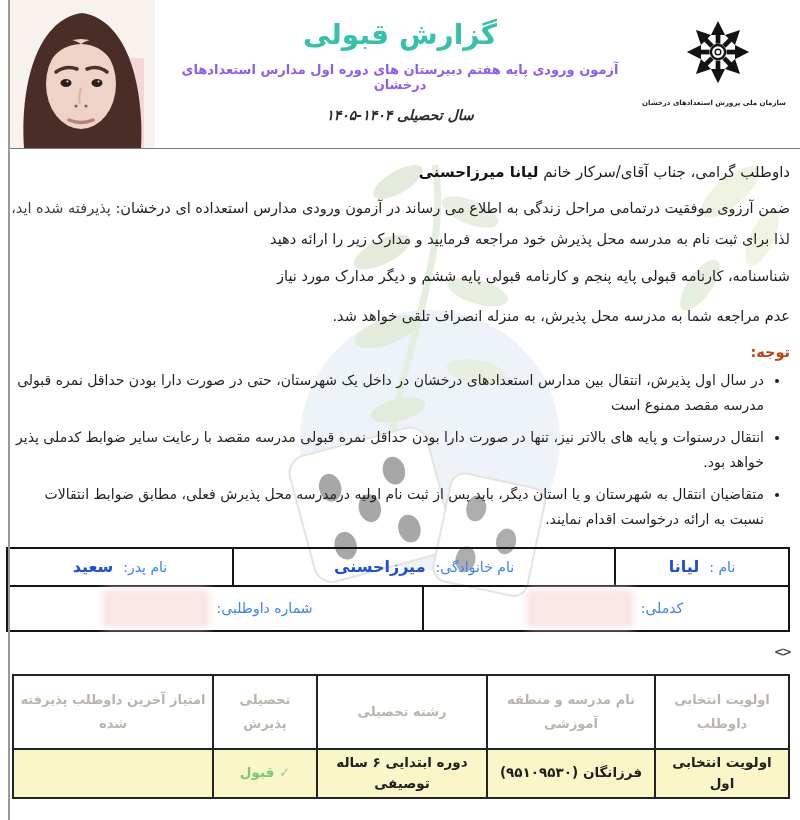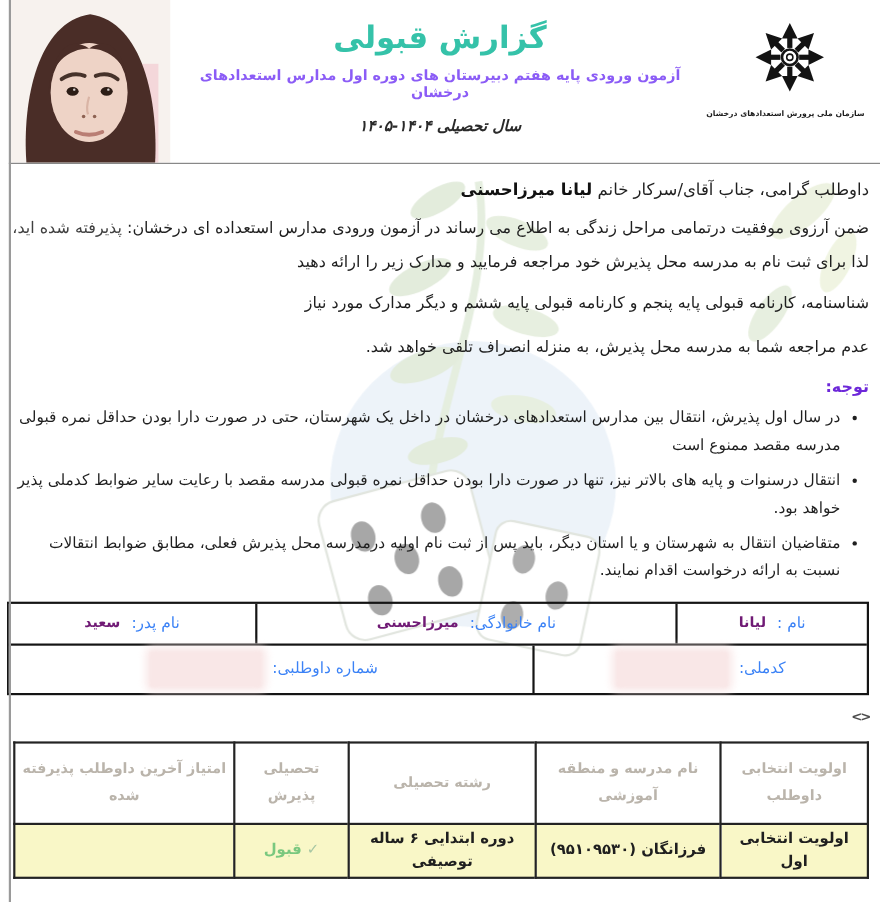--- a/index.html
+++ b/index.html
@@ -55,42 +55,42 @@
     position: absolute; top: 150px; left: 10px; right: 10px; bottom: 0;
     direction: rtl; text-align: right; z-index: 2;
     font-size: 14.5px; color: #1f1f1f;
   }
   .greeting { margin-top: 13px; font-size: 15px; }
   .greeting b { font-weight: bold; color: #111; }
   .para1 { margin-top: 12px; line-height: 2.15; }
   .teal { color: #404040; }
   .line-docs { margin-top: 8px; line-height: 1.8; }
   .line-warning { margin-top: 14px; line-height: 1.8; text-align: right; }
-  .note { margin-top: 14px; font-weight: bold; color: #6d28d9; }
+  .note { margin-top: 14px; font-weight: bold; color: #c2410c; }
   ul.bullets { margin: 8px 26px 0 0; padding: 0; }
   ul.bullets li { margin-bottom: 7px; line-height: 1.8; font-size: 14px; }
 
   
   .t1 { width: 784px; margin-top: 14px; border: 2.5px solid #141414; background: transparent; }
   .t1row { display: flex; align-items: stretch; }
   .t1row + .t1row { border-top: 2.5px solid #141414; }
   .t1cell {
     display: flex; align-items: center; justify-content: center;
     gap: 10px; padding: 0 6px;
   }
   .t1cell:not(:last-child) { border-inline-end: 2.5px solid #141414; }
   .row1 .t1cell { height: 36px; }
   .row2 .t1cell { height: 43px; }
   .c-name { width: 174px; }
   .c-last { width: 382px; }
   .c-father { flex: 1; }
-  .c-nid { width: 304px; margin-left: 13px; }
+  .c-nid { width: 366px; margin-left: 13px; }
   .c-cand { flex: 1; }
   .t1 .lbl { font-size: 14px; color: #3b82f6; }
-  .t1 .val { font-weight: bold; font-size: 13px; color: #701a75; text-align: right; }
+  .t1 .val { font-weight: bold; font-size: 16px; color: #1d4ed8; text-align: right; }
   .blur-box {
     width: 102px; height: 33px; border-radius: 2px;
     background: #f9e7e7; filter: blur(1.2px);
     box-shadow: 0 0 8px 3px #f9e7e7;
   }
 
   
   .expander-row { margin-top: 11px; height: 18px; text-align: right; }
   .expander {
     display: inline-block; direction: ltr; unicode-bidi: bidi-override;

